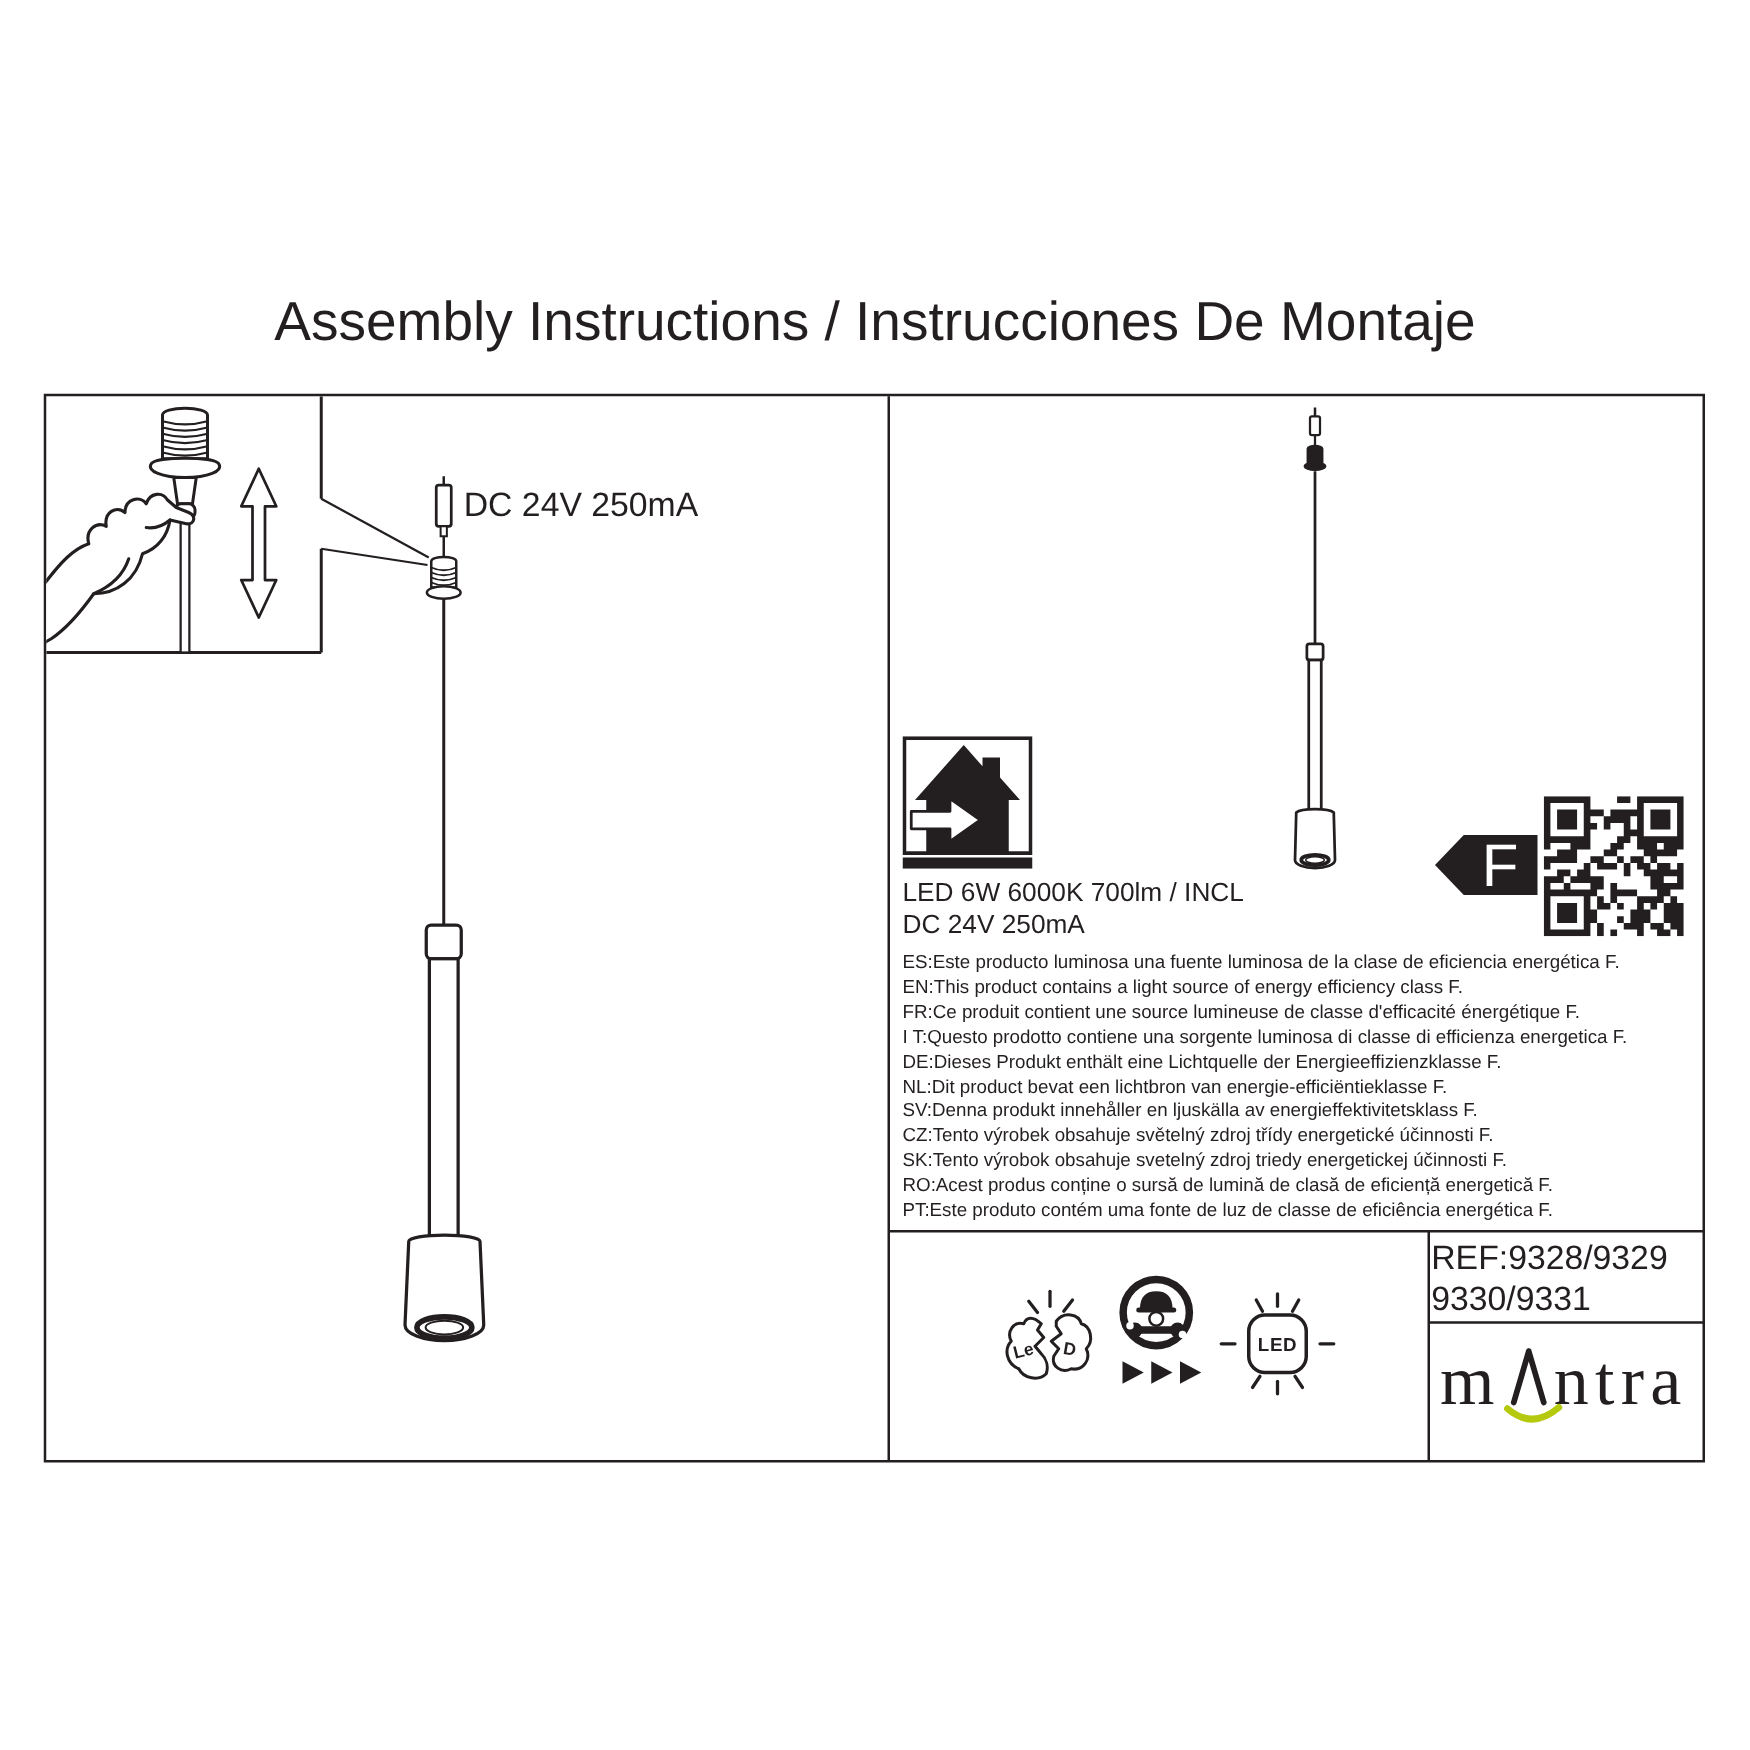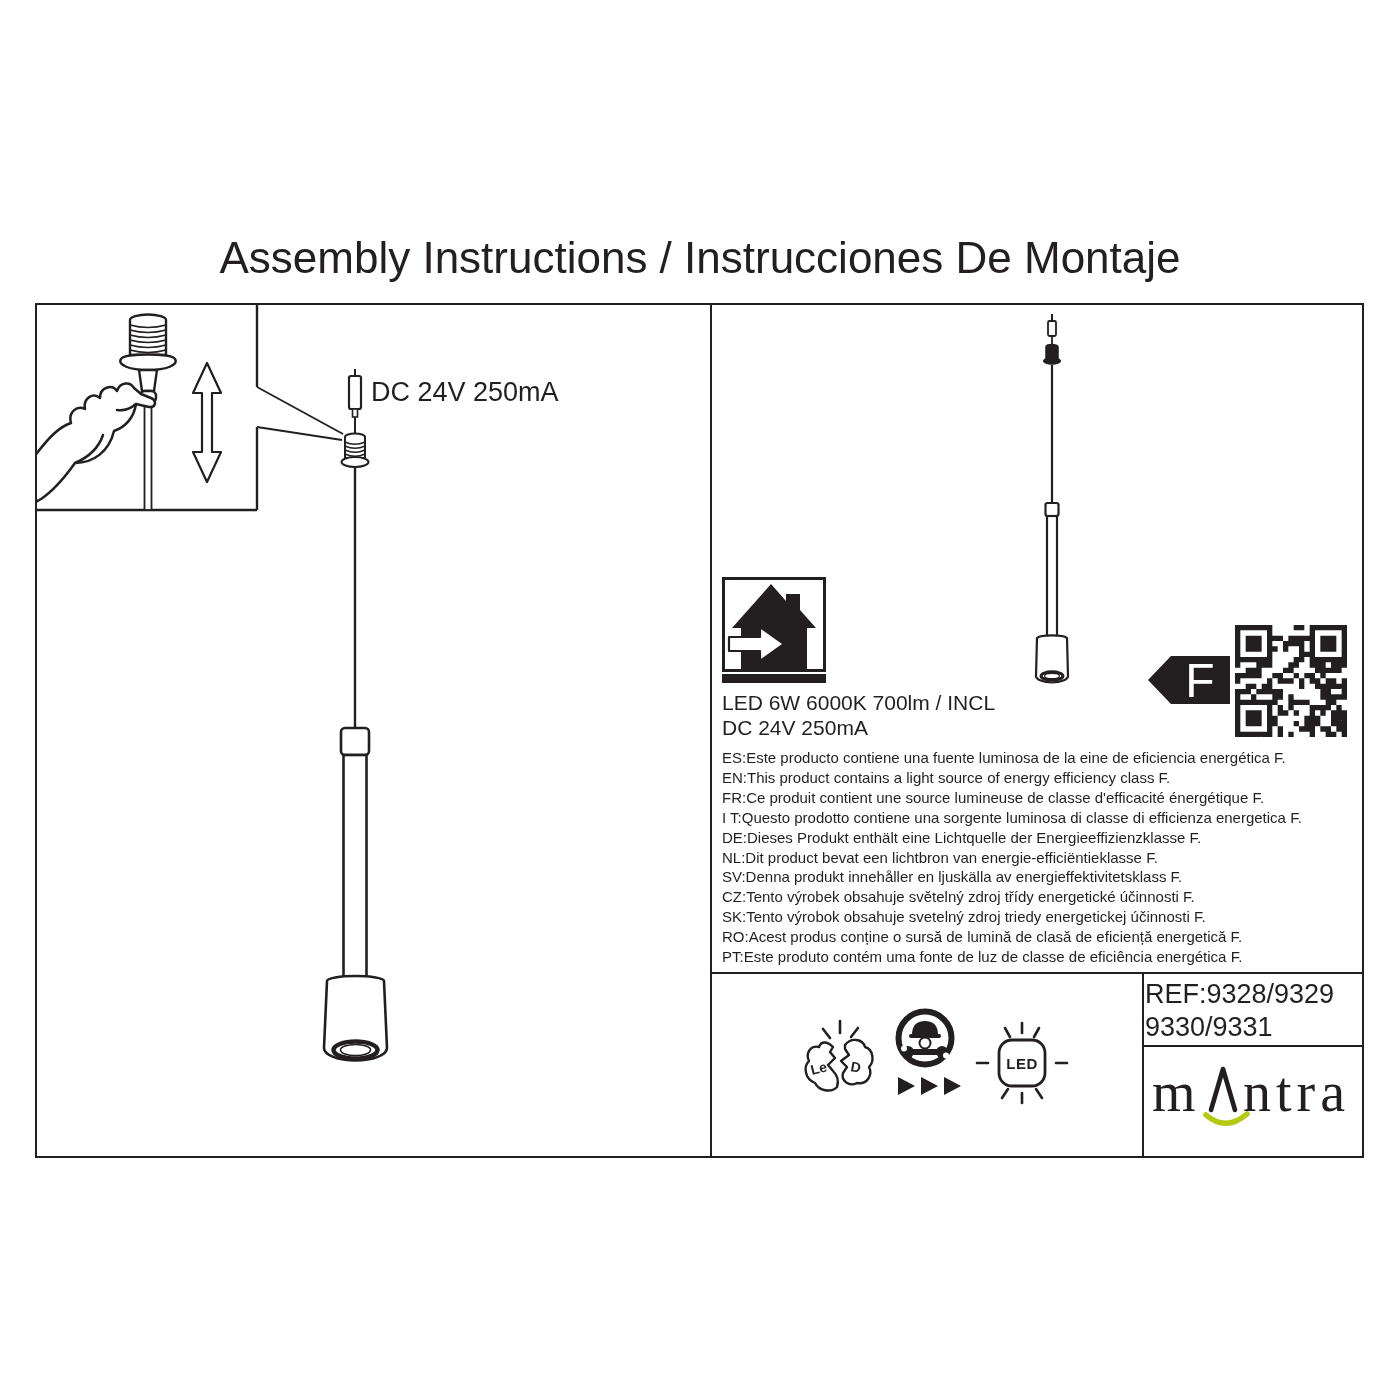--- a/index.html
+++ b/index.html
@@ -1,21 +1,21 @@
 <!DOCTYPE html>
 <html><head>
 <meta charset="utf-8">
 <style>
   :root{ --ink:#231f20; --green:#b5c90f; }
   *{ box-sizing:border-box; margin:0; padding:0; }
   body{ background:#ffffff; font-family:"Liberation Sans", sans-serif; color:var(--ink); }
   .page{ position:relative; width:1400px; height:1400px; background:#fff; overflow:hidden; }
   .title{ position:absolute; top:233px; left:0; width:100%; text-align:center;
           font-size:44px; letter-spacing:0px; color:var(--ink); white-space:nowrap; }
-  .main-box{ position:absolute; left:35px; top:303px; width:1329px; height:855px;
+  .main-box{ position:absolute; left:35px; top:315px; width:1329px; height:855px;
              border:2px solid var(--ink); }
   .vline, .hline{ position:absolute; background:var(--ink); }
   .left-svg{ position:absolute; left:0; top:0; }
   .abs{ position:absolute; }
   svg text{ fill:var(--ink); }
   .svg-label{ font-family:"Liberation Sans", sans-serif; font-size:27px; }
   .spec{ position:absolute; left:685px; top:385px; font-size:21px; line-height:25px; white-space:nowrap; }
   .langs{ position:absolute; left:685px; top:443px; font-size:15px; line-height:19.9px; white-space:nowrap; }
   .ref-box{ position:absolute; left:1108px; top:673px; width:214px; 
             font-size:27px; line-height:33px; padding-right:14px; white-space:nowrap; }
@@ -123,21 +123,21 @@
       <path d="M49,7 L10,51 L19,51 L19,93 L85,93 L85,51 L94,51 L78,33 L78,17 L64,17 L64,24 Z" fill="#231f20"></path>
       <path d="M7,60 L38,60 L38,50 L62,67 L38,84 L38,74 L7,74 Z" fill="#ffffff" stroke="#231f20" stroke-width="2.2" stroke-linejoin="round"></path>
     </svg>
 
     <div class="spec">
       <div>LED 6W 6000K 700lm / INCL</div>
       <div>DC 24V 250mA</div>
     </div>
 
     <div class="langs">
-      <div>ES:Este producto contiene una fuente luminosa de la eine de eficiencia energética F.</div>
+      <div>ES:Este producto luminosa una fuente luminosa de la clase de eficiencia energética F.</div>
       <div>EN:This product contains a light source of energy efficiency class F.</div>
       <div>FR:Ce produit contient une source lumineuse de classe d'efficacité énergétique F.</div>
       <div>I T:Questo prodotto contiene una sorgente luminosa di classe di efficienza energetica F.</div>
       <div>DE:Dieses Produkt enthält eine Lichtquelle der Energieeffizienzklasse F.</div>
       <div>NL:Dit product bevat een lichtbron van energie-efficiëntieklasse F.</div>
       <div>SV:Denna produkt innehåller en ljuskälla av energieffektivitetsklass F.</div>
       <div>CZ:Tento výrobek obsahuje světelný zdroj třídy energetické účinnosti F.</div>
       <div>SK:Tento výrobok obsahuje svetelný zdroj triedy energetickej účinnosti F.</div>
       <div>RO:Acest produs conține o sursă de lumină de clasă de eficiență energetică F.</div>
       <div>PT:Este produto contém uma fonte de luz de classe de eficiência energética F.</div>

